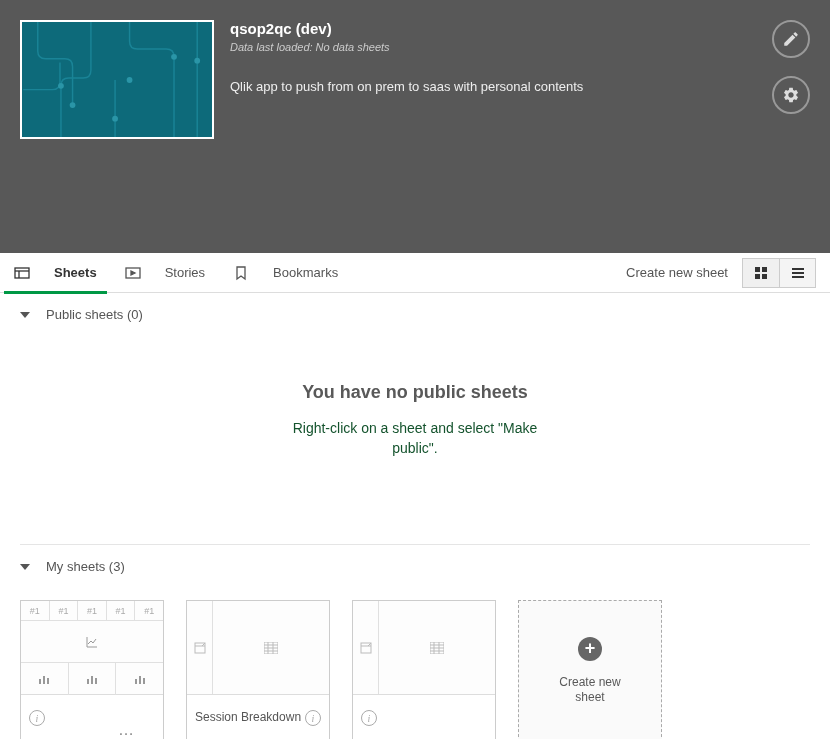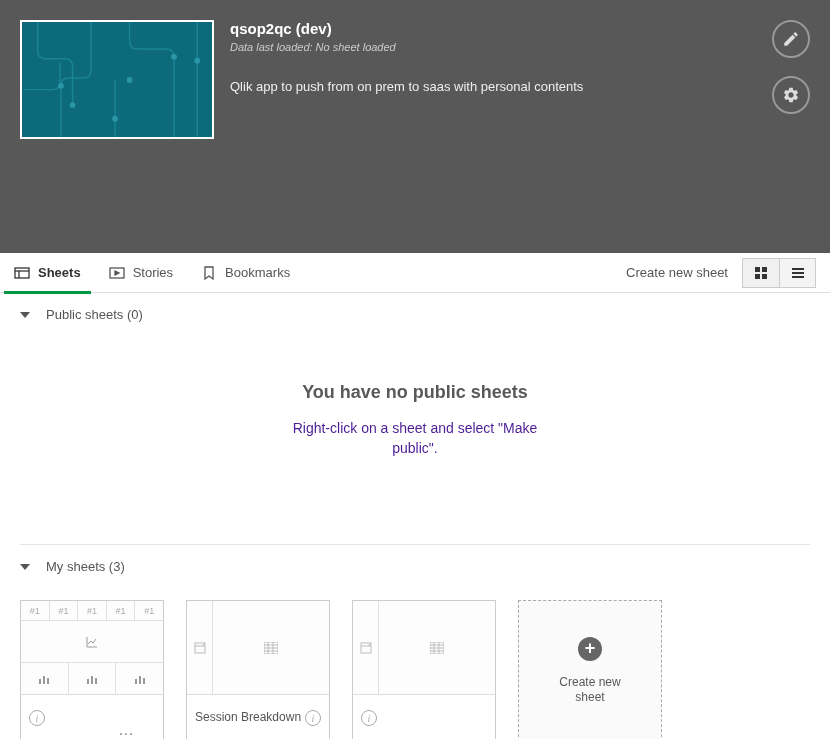--- a/index.html
+++ b/index.html
@@ -11,37 +11,37 @@
 .app-info { flex: 1; color: #fff; }
 .app-title { font-size: 15px; font-weight: 600; margin-bottom: 4px; }
 .app-subtitle { font-size: 11px; font-style: italic; color: #ccc; margin-bottom: 6px; }
 .app-desc { font-size: 13px; color: #eee; margin-top: 26px; }
 .header-buttons { position: absolute; right: 20px; top: 20px; display: flex; flex-direction: column; gap: 18px; }
 .circle-btn { width: 38px; height: 38px; border-radius: 50%; border: 2px solid #999; background: #585858; display: flex; align-items: center; justify-content: center; cursor: pointer; }
 .circle-btn svg { width: 18px; height: 18px; fill: #ddd; }
 
 .toolbar { background: #fff; height: 40px; border-bottom: 1px solid #ddd; display: flex; align-items: center; padding: 0 14px; }
 .tabs { display: flex; gap: 28px; flex: 1; }
-.tab { display: flex; align-items: center; gap: 8px; font-size: 13px; color: #555; cursor: pointer; height: 40px; position: relative; }
+.tab { display: flex; align-items: center; gap: 24px; font-size: 13px; color: #555; cursor: pointer; height: 40px; position: relative; }
 .tab.active { color: #333; font-weight: 600; }
 .tab.active::after { content: ""; position: absolute; bottom: -1px; left: -10px; right: -10px; height: 3px; background: #009845; }
 .tab-icon { width: 16px; height: 16px; }
 .create-new { font-size: 13px; color: #555; cursor: pointer; margin-right: 14px; }
 .view-toggle { display: flex; border: 1px solid #ccc; }
 .view-btn { width: 36px; height: 28px; background: #f4f4f4; display: flex; align-items: center; justify-content: center; cursor: pointer; }
 .view-btn.active { background: #f0f0f0; }
 .view-btn + .view-btn { border-left: 1px solid #ccc; }
 
 .main { padding: 0 0 20px 0; background: #fff; }
 .section-header { display: flex; align-items: center; gap: 16px; padding: 14px 20px 10px; font-size: 13px; color: #555; cursor: pointer; }
 .caret { width: 0; height: 0; border-left: 5px solid transparent; border-right: 5px solid transparent; border-top: 6px solid #555; }
 
 .empty-state { text-align: center; padding: 50px 8px 70px; }
 .empty-title { font-size: 18px; font-weight: 600; color: #595959; margin-bottom: 8px; }
-.empty-sub { font-size: 14px; color: #4c1d95; max-width: 280px; margin: 16px auto; line-height: 1.4; }
+.empty-sub { font-size: 14px; color: #14532d; max-width: 280px; margin: 16px auto; line-height: 1.4; }
 
 .divider { height: 1px; background: #e5e5e5; margin: 0 20px; }
 
 .cards { display: flex; gap: 22px; padding: 16px 20px; flex-wrap: wrap; }
 .card { width: 144px; height: 142px; border: 1px solid #ccc; background: #fff; display: flex; flex-direction: column; cursor: pointer; }
 .card-preview { height: 94px; background: #fdfdfd; border-bottom: 1px solid #ddd; position: relative; }
 .card-footer { flex: 1; display: flex; align-items: center; padding: 6px 8px; position: relative; }
 .card-title { font-size: 12px; color: #555; line-height: 1.3; flex: 1; }
 .info-icon { width: 16px; height: 16px; border: 1.4px solid #aaa; border-radius: 50%; display: flex; align-items: center; justify-content: center; font-size: 10px; color: #aaa; font-style: italic; cursor: pointer; font-family: Georgia, serif; flex-shrink: 0; }
 .more-dots { font-size: 16px; color: #888; letter-spacing: 1px; position: absolute; bottom: 2px; right: 28px; }
@@ -81,21 +81,21 @@
           <circle cx="110" cy="60" r="3"></circle>
         <circle cx="156" cy="36" r="3"></circle>
           <circle cx="39" cy="66" r="3"></circle>
         <circle cx="180" cy="40" r="3"></circle>
           <circle cx="95" cy="100" r="3"></circle>
       </g>
     </svg>
   </div>
   <div class="app-info">
     <div class="app-title">qsop2qc (dev)</div>
-    <div class="app-subtitle">Data last loaded: No sheet loaded</div>
+    <div class="app-subtitle">Data last loaded: No data sheets</div>
     <div class="app-desc">Qlik app to push from on prem to saas with personal contents</div>
   </div>
   <div class="header-buttons">
     <div class="circle-btn">
       <svg viewBox="0 0 24 24">
           <path d="M3 17.25V21h3.75L17.81 9.94l-3.75-3.75L3 17.25zM20.71 7.04c.39-.39.39-1.02 0-1.41l-2.34-2.34c-.39-.39-1.02-.39-1.41 0l-1.83 1.83 3.75 3.75 1.83-1.83z"></path>
         </svg>
     </div>
     <div class="circle-btn">
       <svg viewBox="0 0 24 24">

